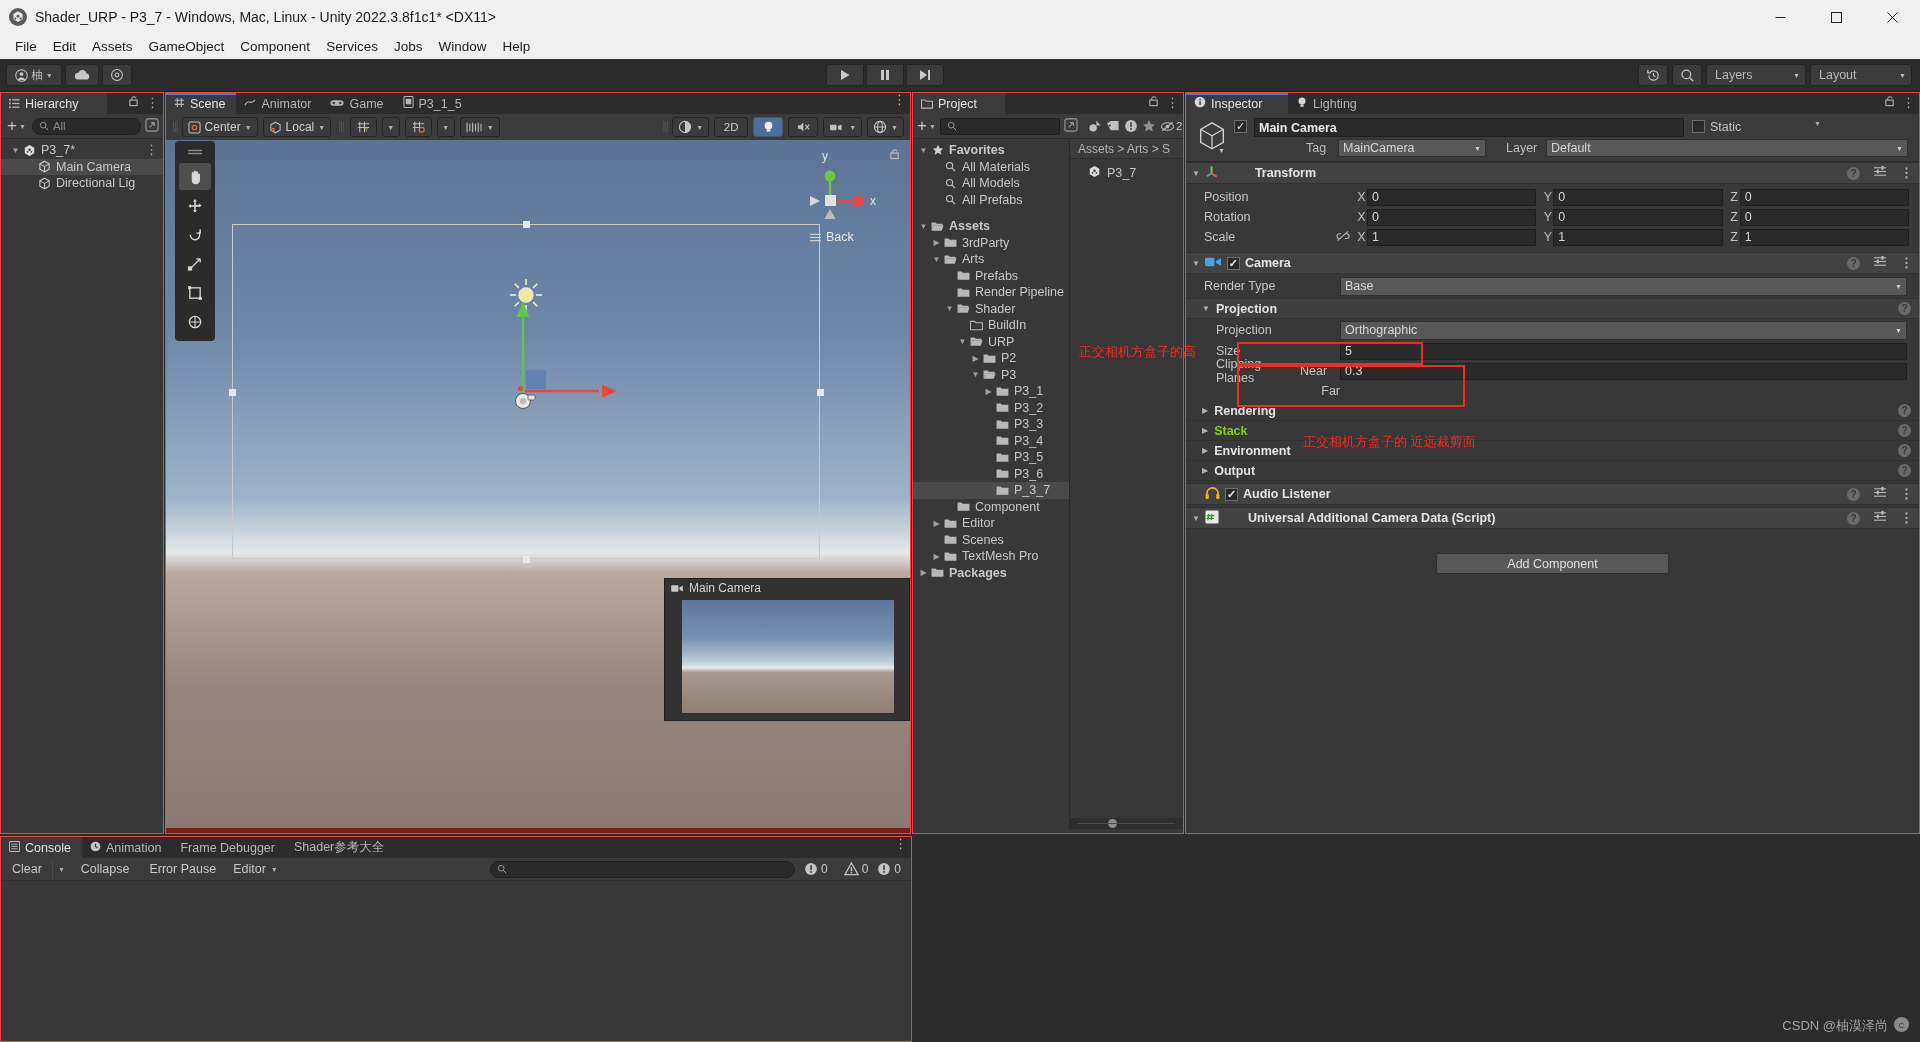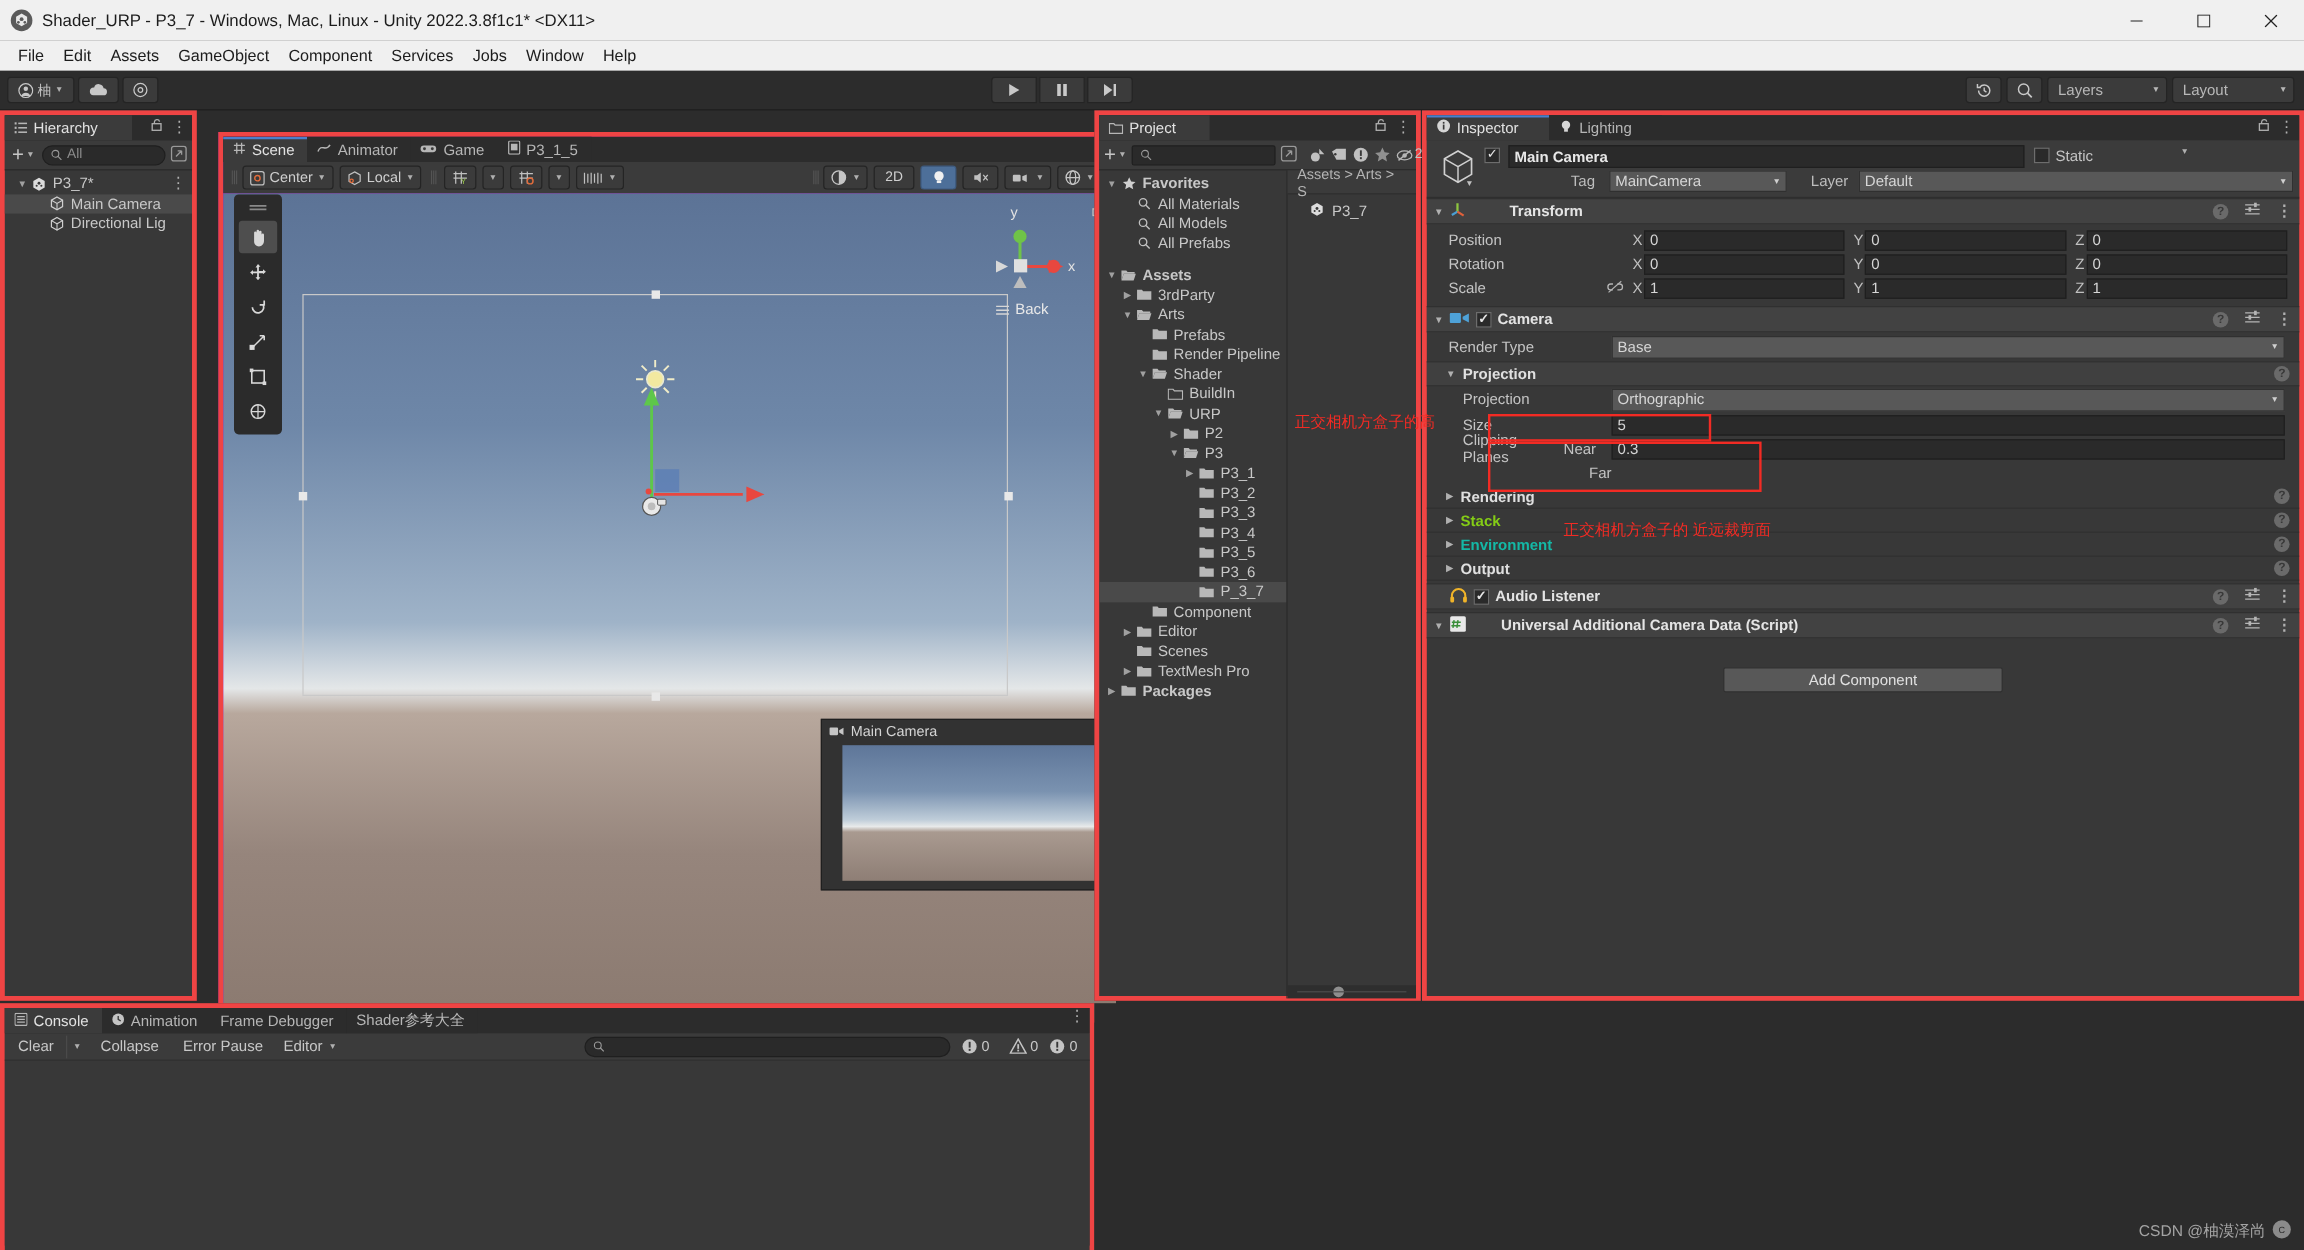--- a/index.html
+++ b/index.html
@@ -34,21 +34,21 @@
             display:flex; align-items:center; justify-content:center; }
   .ub-play:first-child{ border-radius:3px 0 0 3px; }
   .ub-play:last-child{ border-radius:0 3px 3px 0; }
   .ub-right{ display:flex; align-items:center; gap:4px; padding-right:8px; }
   .ub-icobtn{ width:30px; height:22px; background:#3b3b3b; border:1px solid #242424; border-radius:3px;
               display:flex; align-items:center; justify-content:center; }
   .ub-dd{ height:22px; background:#3b3b3b; border:1px solid #242424; border-radius:3px;
           display:flex; align-items:center; justify-content:space-between; padding:0 5px 0 8px; color:#b8b8b8; font-size:12.5px; }
 
   
-  .panel{ position:absolute; background:#383838; border:4px solid #ef4444; }
+  .panel{ position:absolute; background:#383838; border:1px solid #ef4444; }
   .tabrow{ height:21px; background:#2c2c2c; display:flex; align-items:flex-end; position:relative; }
   .tab{ height:21px; padding:0 11px 0 8px; display:flex; align-items:center; gap:5px;
         font-size:12.5px; color:#b6b6b6; background:#2c2c2c; }
   .tab.active{ background:#3b3b3b; color:#e2e2e2; }
   .tab.active.blue{ box-shadow:inset 0 2px 0 #4b7fcc; }
   .tabrow .tr-right{ position:absolute; right:4px; top:2px; display:flex; align-items:center; gap:7px; }
   .dots{ letter-spacing:0; font-size:13px; color:#b0b0b0; line-height:10px; }
 
   .subbar{ height:25px; background:#3b3b3b; display:flex; align-items:center; gap:4px; padding:0 4px;
            border-bottom:1px solid #2a2a2a; }
@@ -274,21 +274,21 @@
             <svg width="13" height="13" viewBox="0 0 14 14">
               <path d="M7 1.3l5 2.85v5.7L7 12.7 2 9.85v-5.7z" fill="none" stroke="#cfcfcf" stroke-width="1.1"></path>
               <path d="M2 4.15L7 7l5-2.85M7 7v5.7" fill="none" stroke="#cfcfcf" stroke-width="1"></path>
             </svg>
           </span>
           <span style="margin-left: 4px;">Directional Lig</span>
         </div>
       </div>
   </div>
 
-  <div class="panel" style="left:182px; top:92px; width:746px; height:742px; background:#a21caf;margin-top:18px;">
+  <div class="panel" style="left:165px; top:92px; width:746px; height:742px; background:#7f1d1d;">
     <div class="tabrow" id="scene-tabrow">
       <div class="tab active blue">
           <span><svg width="11" height="11" viewBox="0 0 12 12">
               <path d="M1 3.5h10M1 8h10M3.6 1v10M8 1v10" stroke="#b6b6b6" stroke-width="1.2"></path>
             </svg></span>
           <span>Scene</span>
         </div>
         <div class="tab">
           <span><svg width="12" height="11" viewBox="0 0 13 12">
               <path d="M1 9c3-8 7 1 11-6" fill="none" stroke="#b6b6b6" stroke-width="1.3"></path>
@@ -1055,21 +1055,21 @@
           <span class="qmark">?</span>
         </div>
         <div class="foldrow">
           <span style="font-size: 8px; color: rgb(176, 176, 176); margin-left: 8px;">▶</span>
           <span style="font-weight: bold; color: #84cc16;">Stack</span>
           <span style="flex: 1 1 0%;"></span>
           <span class="qmark">?</span>
         </div>
         <div class="foldrow">
           <span style="font-size: 8px; color: rgb(176, 176, 176); margin-left: 8px;">▶</span>
-          <span style="font-weight: bold; color: #14b8a6;">Environment</span>
+          <span style="font-weight: bold; color: #e5e5e5;">Environment</span>
           <span style="flex: 1 1 0%;"></span>
           <span class="qmark">?</span>
         </div>
         <div class="foldrow">
           <span style="font-size: 8px; color: rgb(176, 176, 176); margin-left: 8px;">▶</span>
           <span style="font-weight: bold; color: rgb(224, 224, 224);">Output</span>
           <span style="flex: 1 1 0%;"></span>
           <span class="qmark">?</span>
         </div>
       </div>

